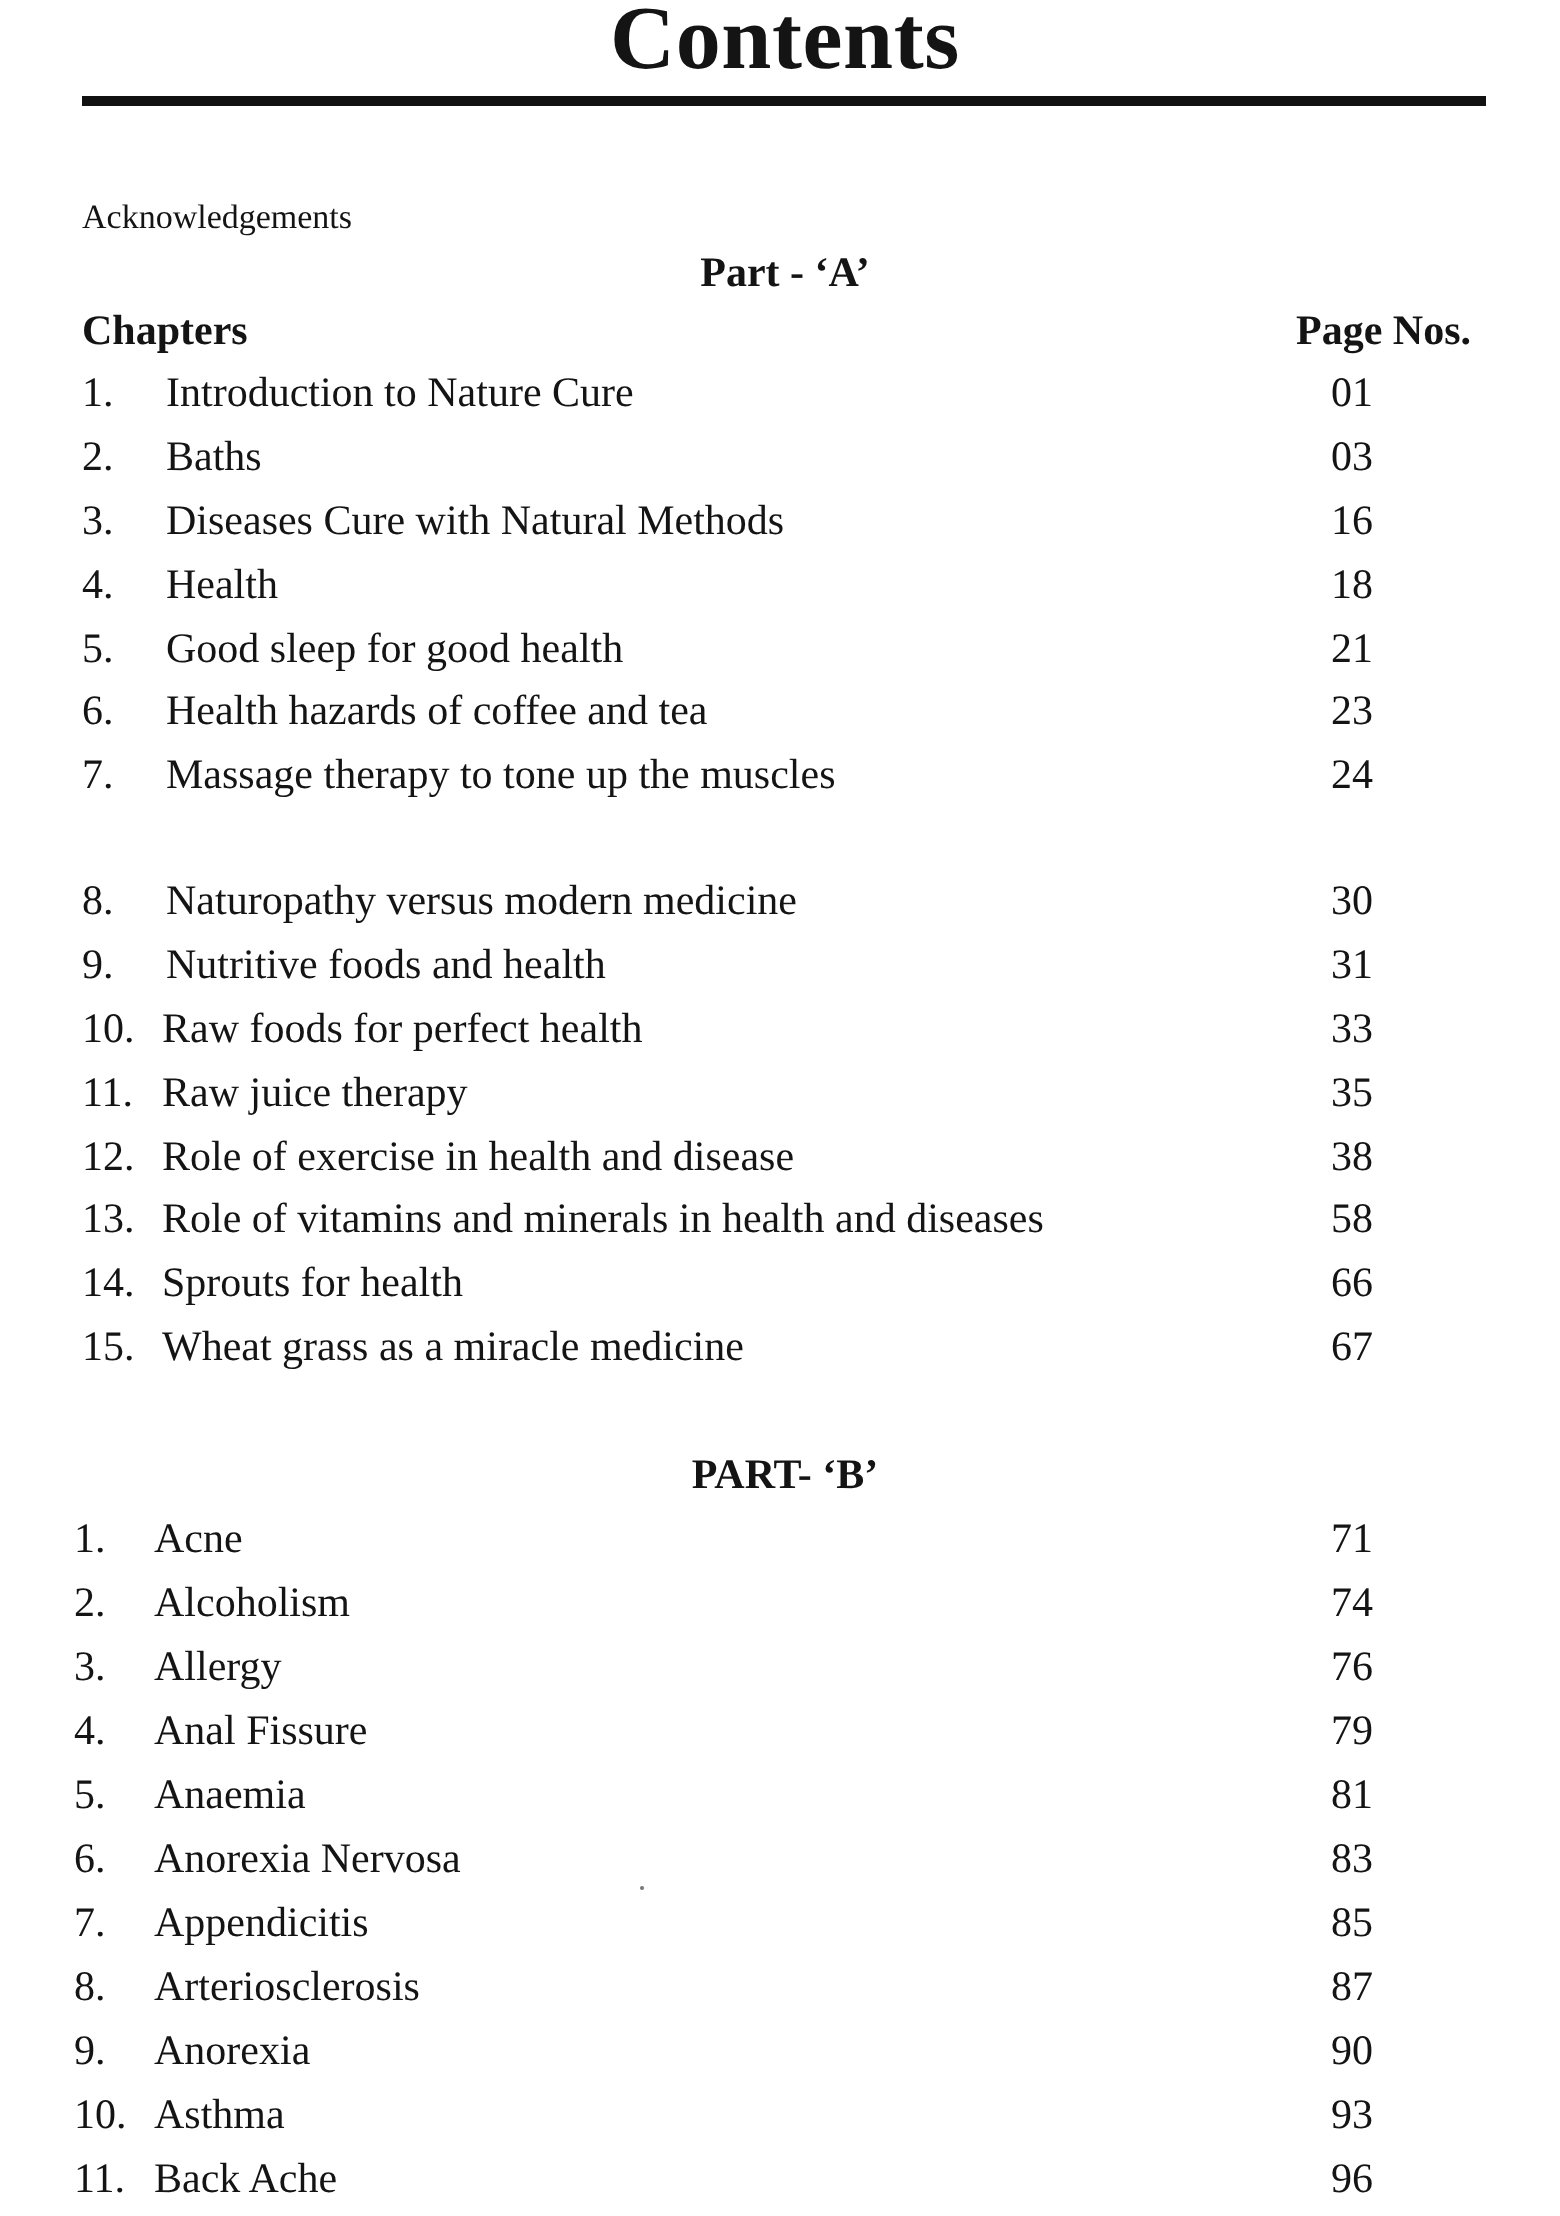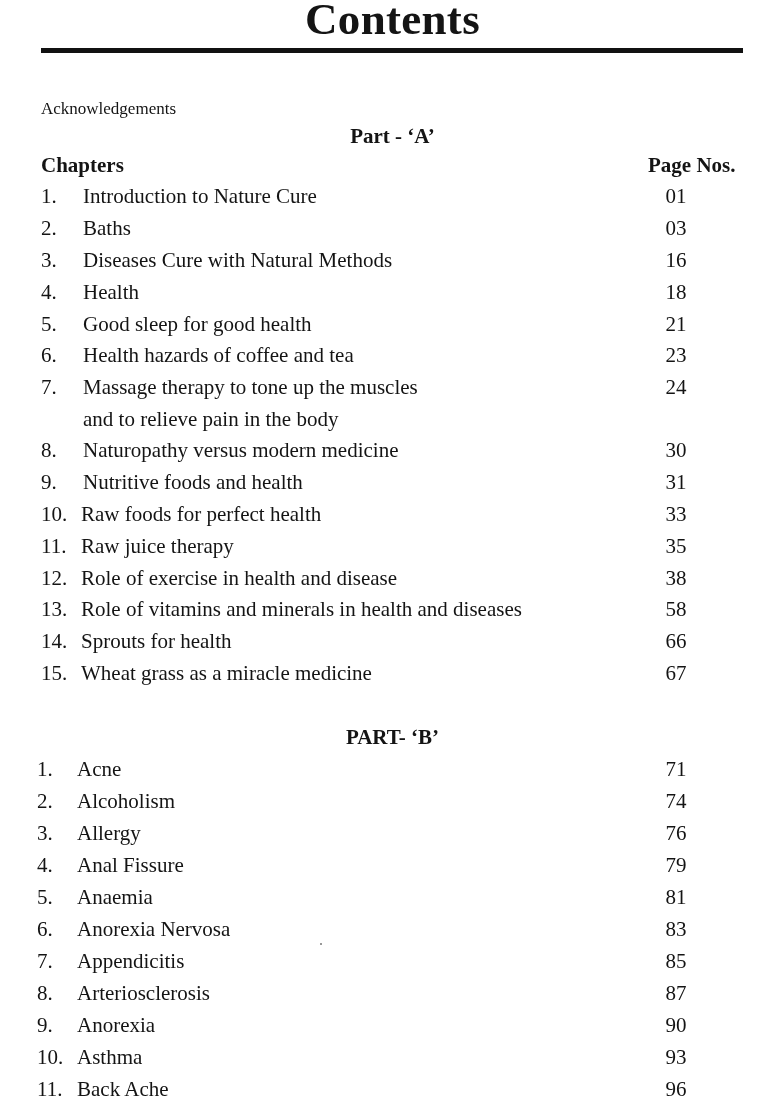--- a/index.html
+++ b/index.html
@@ -94,21 +94,20 @@
     <span class="pg">21</span>
   </div>
   <div class="row partA" style="top:343px;">
     <span class="num">6.</span>
     <span class="txt">Health hazards of coffee and tea</span>
     <span class="pg">23</span>
   </div>
   <div class="row partA" style="top:375px; height:63px;">
     <span class="num">7.</span>
     <span class="txt">Massage therapy to tone up the muscles</span>
-    <span class="wrap2">and to relieve pain in the body</span>
     <span class="pg">24</span>
   </div>
   <div class="row partA" style="top:438px;">
     <span class="num">8.</span>
     <span class="txt">Naturopathy versus modern medicine</span>
     <span class="pg">30</span>
   </div>
   <div class="row partA" style="top:470px;">
     <span class="num">9.</span>
     <span class="txt">Nutritive foods and health</span>

